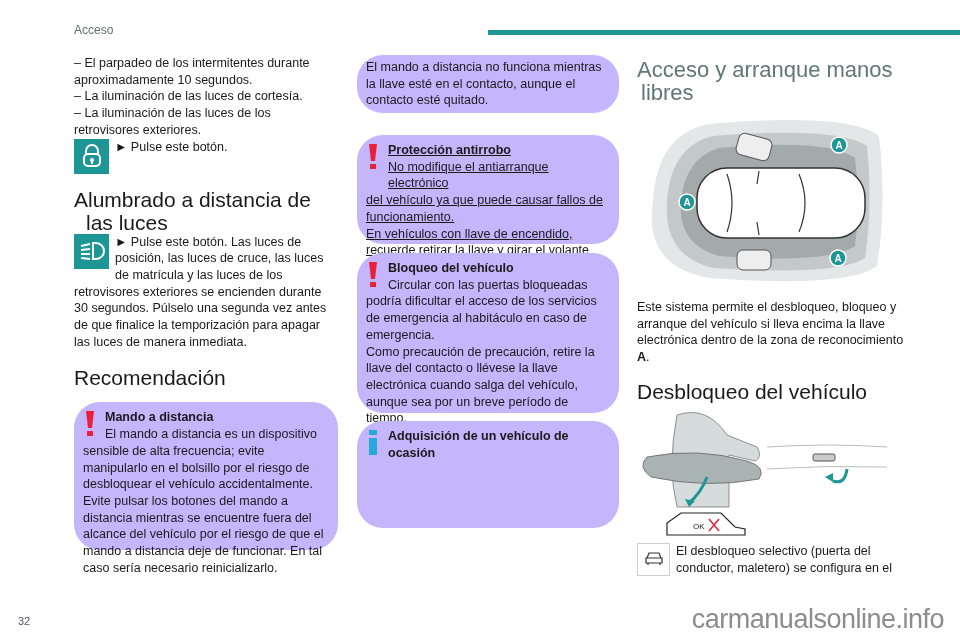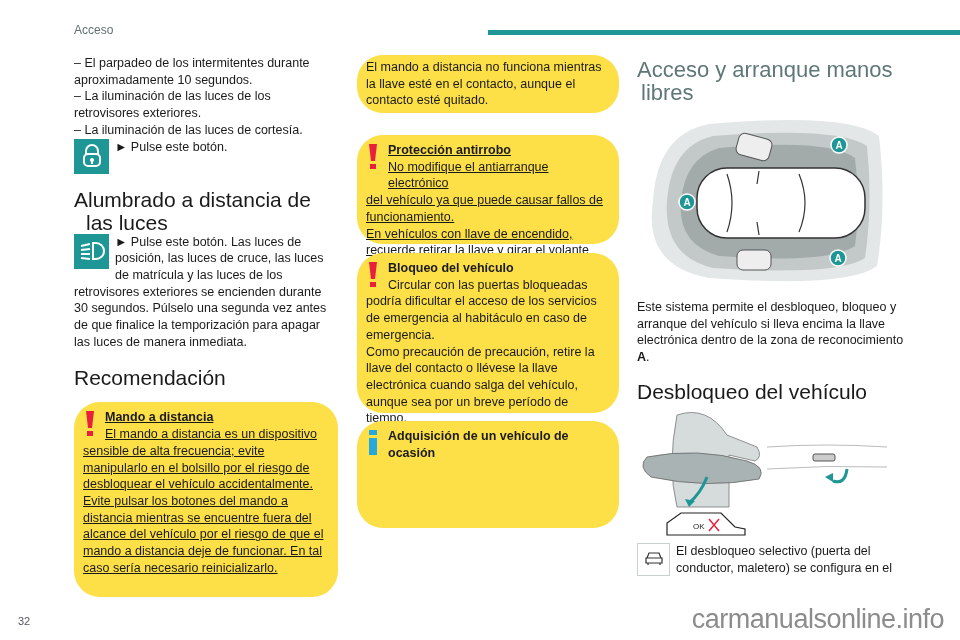--- a/index.html
+++ b/index.html
@@ -16,38 +16,38 @@
 
   p { margin: 0; }
   h2 { font-size: 21px; line-height: 23px; font-weight: normal; color: #1a1a1a; }
   h2 .indent { padding-left: 12px; }
   .teal-h1 { font-size: 22px; line-height: 23px; font-weight: normal; color: #5f7777; }
 
   .icon-row { position: relative; min-height: 35px; }
   .teal-icon { width: 35px; height: 35px; background: #1e9696; display: inline-flex; align-items: center; justify-content: center; float: left; margin-right: 6px; }
   .outline-icon { width: 33px; height: 33px; border: 1px solid #c8d0d0; display: inline-flex; align-items: center; justify-content: center; float: left; margin-right: 6px; background: #fff; }
 
-  .box { background: #fde047; padding: 7px 9px 9px 9px; position: relative; border-radius: 26px; }
+  .box { background: #c4b5fd; padding: 7px 9px 9px 9px; position: relative; border-radius: 26px; }
   .box .title { font-weight: bold; padding-left: 22px; }
   .box .first { padding-left: 22px; }
   .mark { position: absolute; left: 10px; top: 9px; width: 12px; height: 26px; }
 
   .footer-page { position: absolute; left: 18px; top: 615px; font-size: 11px; color: #556; }
   .footer-wm { position: absolute; right: 16px; top: 604px; font-size: 27px; color: #8c8c8c; letter-spacing: -0.5px; }
 </style>
 </head>
 <body>
 
 <div class="running-head">Acceso</div>
 <div class="head-rule"></div>
 
 <div class="col left">
   <p>– El parpadeo de los intermitentes durante aproximadamente 10 segundos.</p>
+  <p>– La iluminación de las luces de cortesía.</p>
   <p>– La iluminación de las luces de los retrovisores exteriores.</p>
-  <p>– La iluminación de las luces de cortesía.</p>
   <div class="icon-row">
     <span class="teal-icon">
       <svg width="22" height="26" viewBox="0 0 22 26">
           <path d="M5 11 V8 a6 6 0 0 1 12 0 V11" fill="none" stroke="#fff" stroke-width="2"></path>
           <rect x="3" y="11" width="16" height="12" rx="4" fill="none" stroke="#fff" stroke-width="2"></rect>
           <circle cx="11" cy="17" r="2" fill="#fff"></circle>
           <rect x="10" y="17" width="2" height="4" fill="#fff"></rect>
         </svg>
     </span>
     <span>► Pulse este botón.</span>
@@ -65,21 +65,21 @@
           <line x1="2" y1="9" x2="11" y2="8" stroke="#fff" stroke-width="2"></line>
           <line x1="2" y1="13" x2="11" y2="13" stroke="#fff" stroke-width="2"></line>
           <line x1="2" y1="17" x2="11" y2="18" stroke="#fff" stroke-width="2"></line>
         </svg>
     </span>
     <span>► Pulse este botón. Las luces de</span>
     <span>posición, las luces de cruce, las luces de matrícula y las luces de los retrovisores exteriores se encienden durante 30 segundos. Púlselo una segunda vez antes de que finalice la temporización para apagar las luces de manera inmediata.</span>
   </div>
 
   <h2 style="margin-top:16px;">Recomendación</h2>
-  <div class="box" style="margin-top:13px; height:195px;text-decoration:underline;">
+  <div class="box" style="margin-top:13px; height:148px;">
     <svg class="mark" viewBox="0 0 12 26">
         <path d="M2 0 h8 l-2 17 h-4 z" fill="#e8203c"></path>
         <rect x="3" y="20" width="6" height="5" fill="#e8203c"></rect>
       </svg>
     <p class="title">Mando a distancia</p>
     <p class="first">El mando a distancia es un dispositivo</p>
     <p>sensible de alta frecuencia; evite manipularlo en el bolsillo por el riesgo de desbloquear el vehículo accidentalmente.</p>
     <p>Evite pulsar los botones del mando a distancia mientras se encuentre fuera del alcance del vehículo por el riesgo de que el mando a distancia deje de funcionar. En tal caso sería necesario reinicializarlo.</p>
   </div>
 </div>

